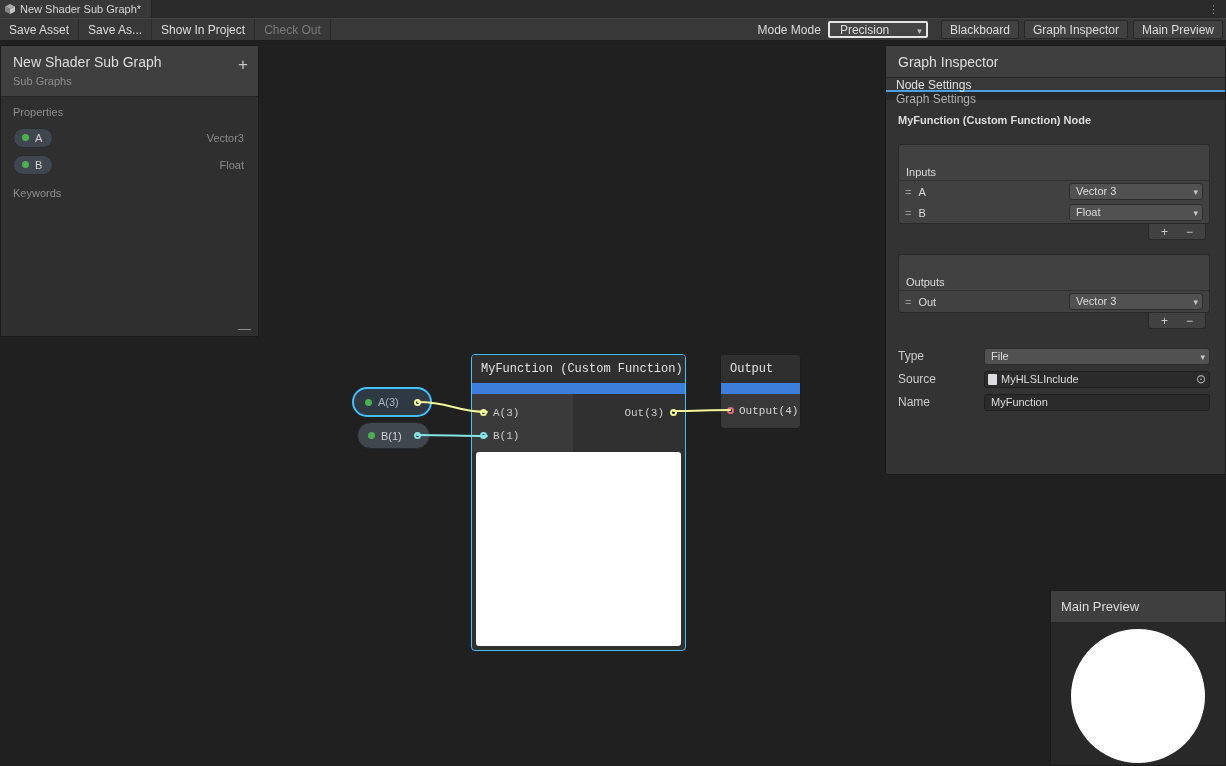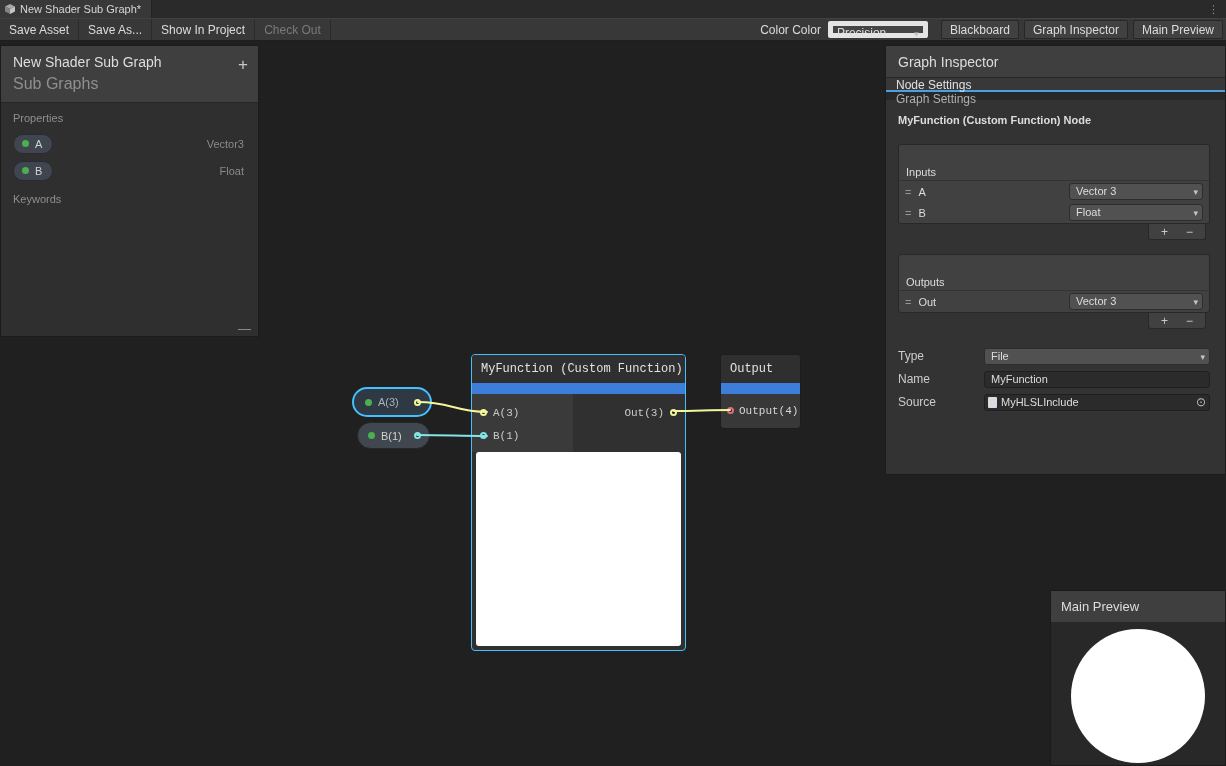--- a/index.html
+++ b/index.html
@@ -16,21 +16,21 @@
 
   #toolbar { position:absolute; left:0; top:18px; width:1226px; height:23px;
     background:#383838; border-bottom:1px solid #1e1e1e; border-top:1px solid #424242;
     display:flex; align-items:stretch; z-index:20; font-size:12px; }
   .tb-btn { display:flex; align-items:center; padding:0 9px; color:#dcdcdc;
     border-right:1px solid #2b2b2b; cursor:default; }
   .tb-btn.disabled { color:#7a7a7a; }
   .tb-right { margin-left:auto; display:flex; align-items:center; padding-right:3px; }
   .tb-label { color:#dcdcdc; margin:0 7px 0 6px; }
   .tb-dd { position:relative; width:100px; height:17px; background:#454545;
-    border:5px solid #e5e5e5; border-radius:2px; line-height:15px; padding-left:4px;
+    border:2px solid #e5e5e5; border-radius:2px; line-height:15px; padding-left:10px;
     color:#dcdcdc; margin-right:8px; }
   .tb-dd .arr { position:absolute; right:4px; top:1px; font-size:9px; color:#c2c2c2; }
   .tb-toggle { display:flex; align-items:center; height:19px; margin:0 0 0 5px;
     background:#414141; border:1px solid #272727; border-radius:2px; padding:0 8px;
     color:#dcdcdc; }
 
   
   #graph { position:absolute; left:0; top:41px; right:0; bottom:0; background:#202020; z-index:1; }
 
   
@@ -69,21 +69,21 @@
   .pill .port { margin-left:auto; }
 
   .wires { position:absolute; left:0; top:0; z-index:3; pointer-events:none; }
 
   
   #blackboard { position:absolute; left:0; top:45px; width:259px; height:292px;
     background:#2f2f2f; border:1px solid #1b1b1b; z-index:5; }
   .bb-header { position:relative; background:#3f3f3f; border-bottom:1px solid #262626;
     padding:8px 12px 9px; }
   .bb-title { font-size:14px; color:#dddddd; }
-  .bb-sub { font-size:16px; color:#8f8f8f; margin-top:5px; }
+  .bb-sub { font-size:11px; color:#8f8f8f; margin-top:5px; }
   .bb-add { position:absolute; right:10px; top:9px; font-size:17px; color:#c8c8c8; }
   .bb-sec { font-size:11px; color:#8f8f8f; padding:9px 12px 6px; }
   .bb-row { display:flex; align-items:center; height:27px; padding:0 14px 0 12px; }
   .bb-pill { display:inline-flex; align-items:center; gap:6px; background:#3f4650;
     border:1px solid #282c31; border-radius:11px; padding:3px 10px 3px 8px;
     font-size:11px; color:#d2d2d2; }
   .bb-type { margin-left:auto; font-size:11px; color:#8a8a8a; }
   .bb-resize { position:absolute; right:7px; bottom:4px; width:13px; height:3px;
     border-top:1px solid #8a8a8a; }
 
@@ -154,21 +154,21 @@
   </div>
   <span class="tab-overflow">⋮</span>
 </div>
 
 <div id="toolbar">
   <div class="tb-btn">Save Asset</div>
   <div class="tb-btn">Save As...</div>
   <div class="tb-btn">Show In Project</div>
   <div class="tb-btn disabled">Check Out</div>
   <div class="tb-right">
-    <span class="tb-label">Color Color</span>
+    <span class="tb-label">Mode Mode</span>
     <div class="tb-dd">
       <span>Precision</span>
       <span class="arr">▾</span>
     </div>
     <div class="tb-toggle">Blackboard</div>
     <div class="tb-toggle">Graph Inspector</div>
     <div class="tb-toggle">Main Preview</div>
   </div>
 </div>
 
@@ -303,31 +303,31 @@
 
     <div class="fields">
       <div class="frow">
         <span class="flabel">Type</span>
         <div class="dd">
           <span>File</span>
           <span class="arr">▾</span>
         </div>
       </div>
       <div class="frow">
-        <span class="flabel">Name</span>
-        <input class="tfield" type="text" value="MyFunction" style="">
-      </div>
-      <div class="frow">
         <span class="flabel">Source</span>
         <div class="objfield">
           <span class="file-ic"></span>
           <span>MyHLSLInclude</span>
           <span class="obj-pick">⊙</span>
         </div>
       </div>
+      <div class="frow">
+        <span class="flabel">Name</span>
+        <input class="tfield" type="text" value="MyFunction" style="">
+      </div>
     </div>
   </div>
 </div>
 
 <div id="mainpreview">
   <div class="mp-title">Main Preview</div>
   <div class="mp-body">
     <div class="sphere"></div>
   </div>
 </div>

